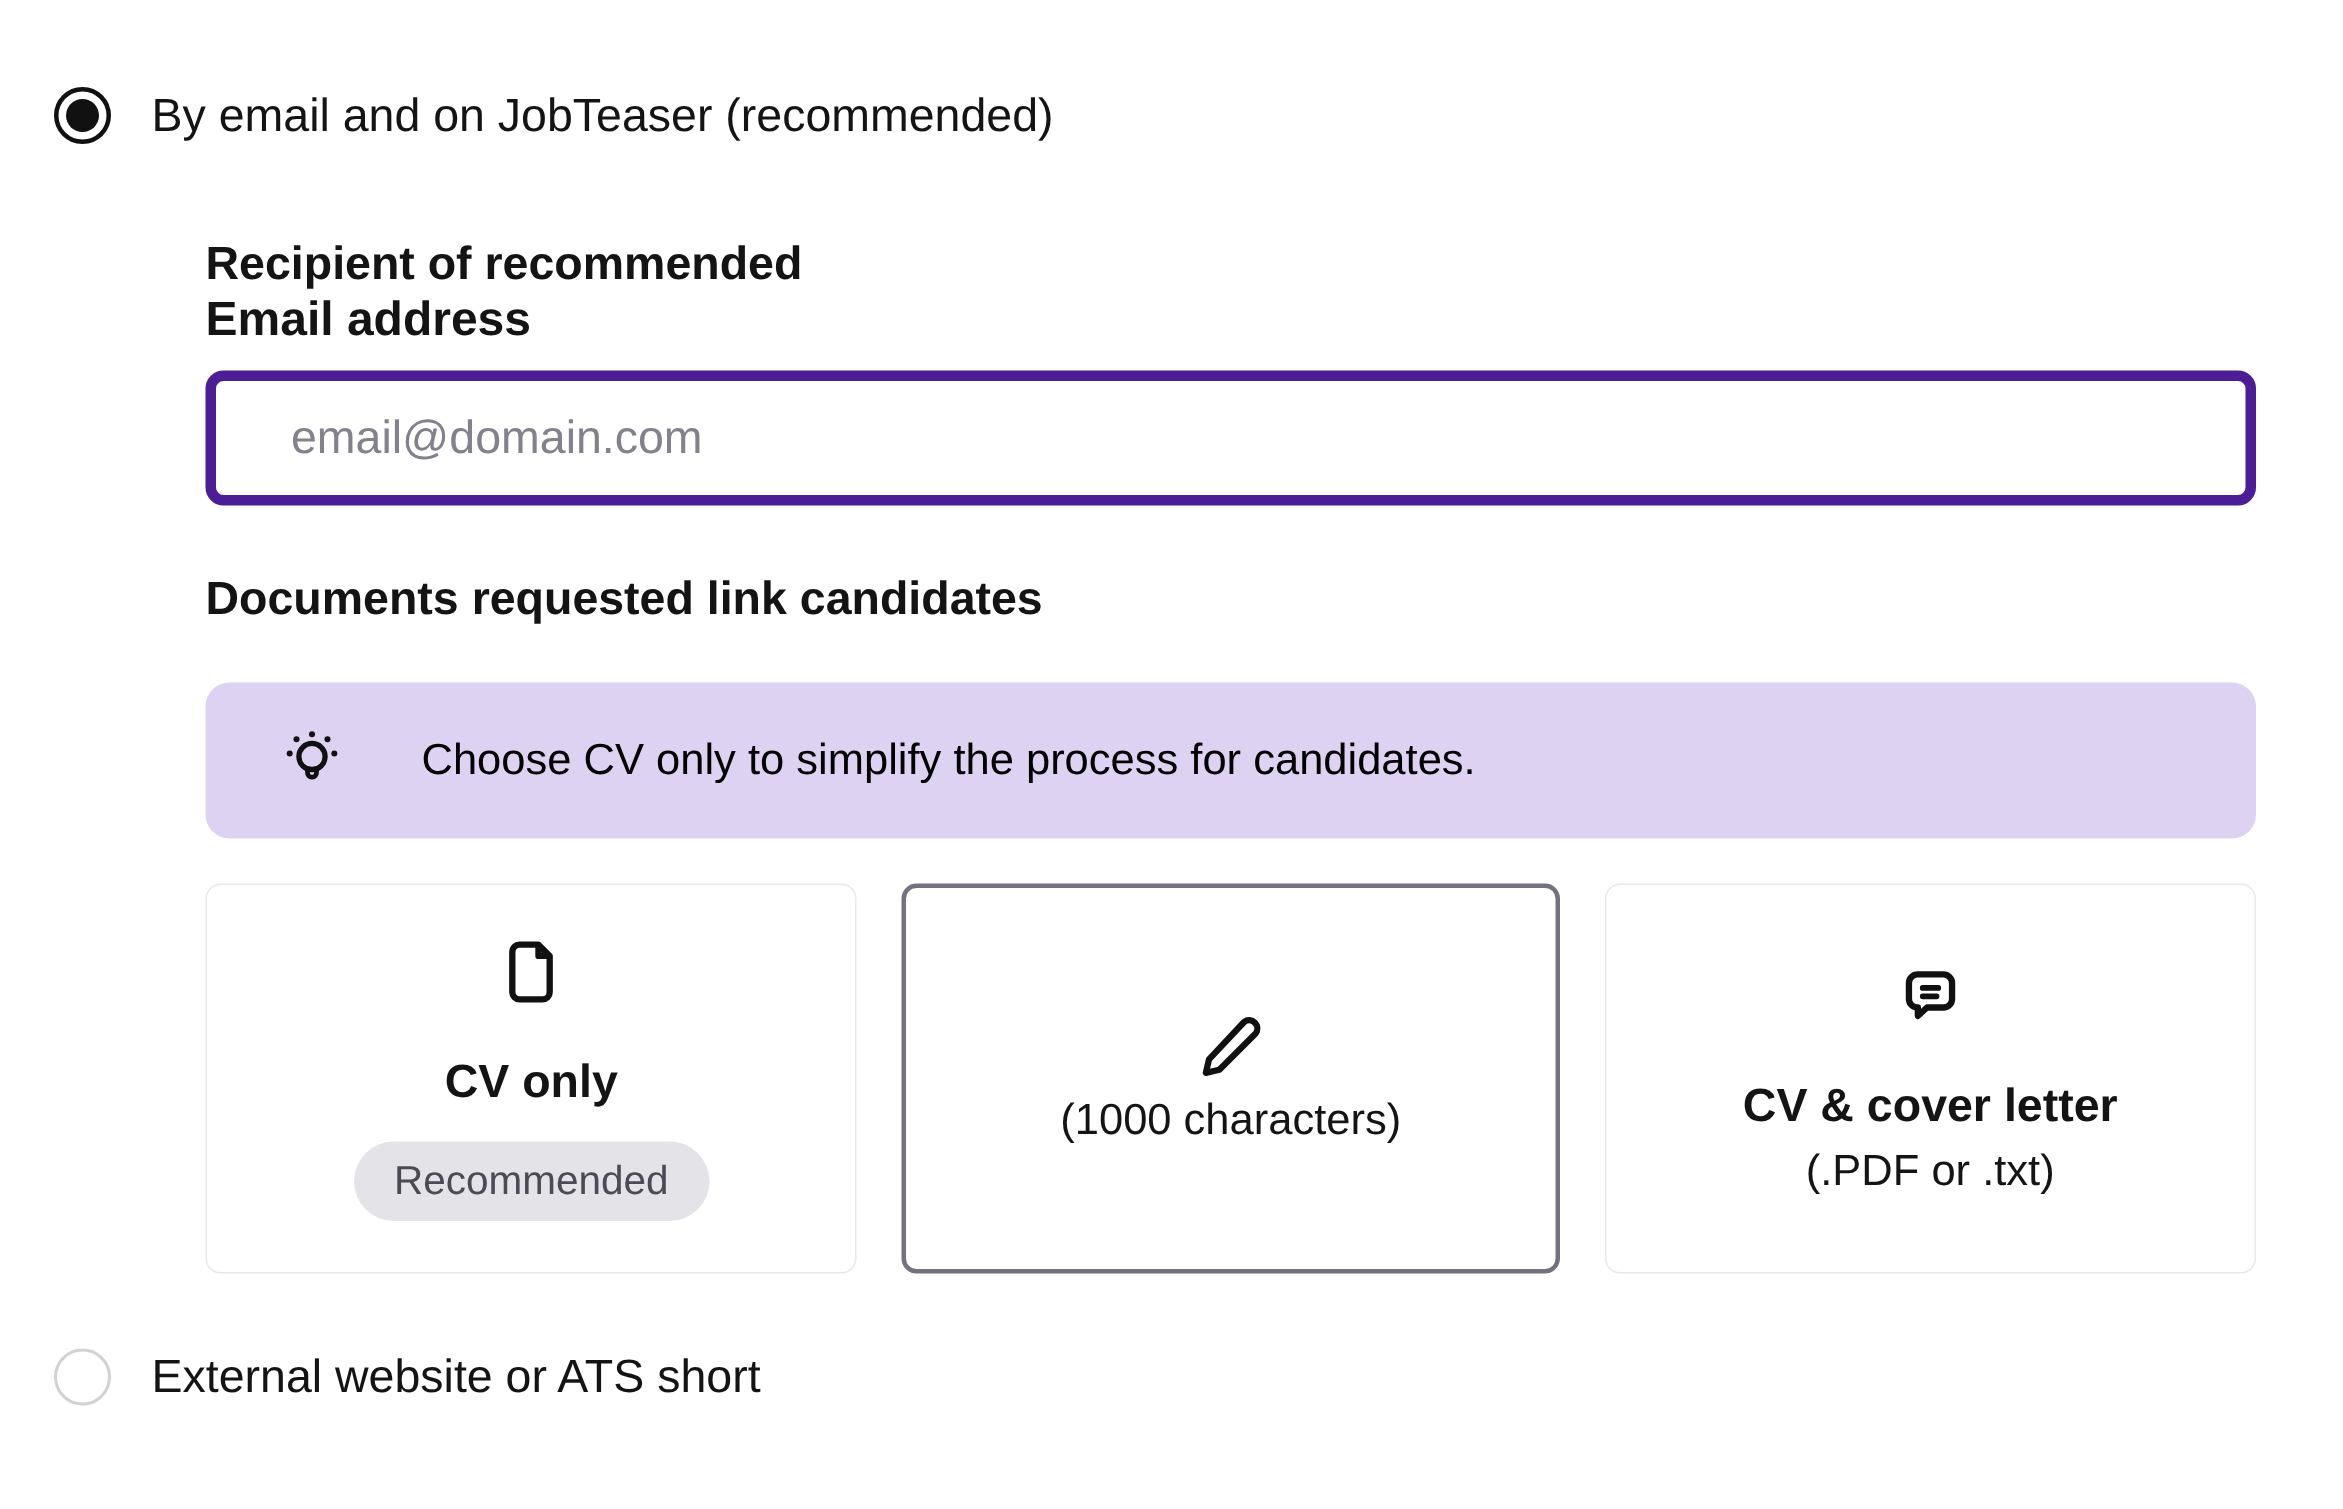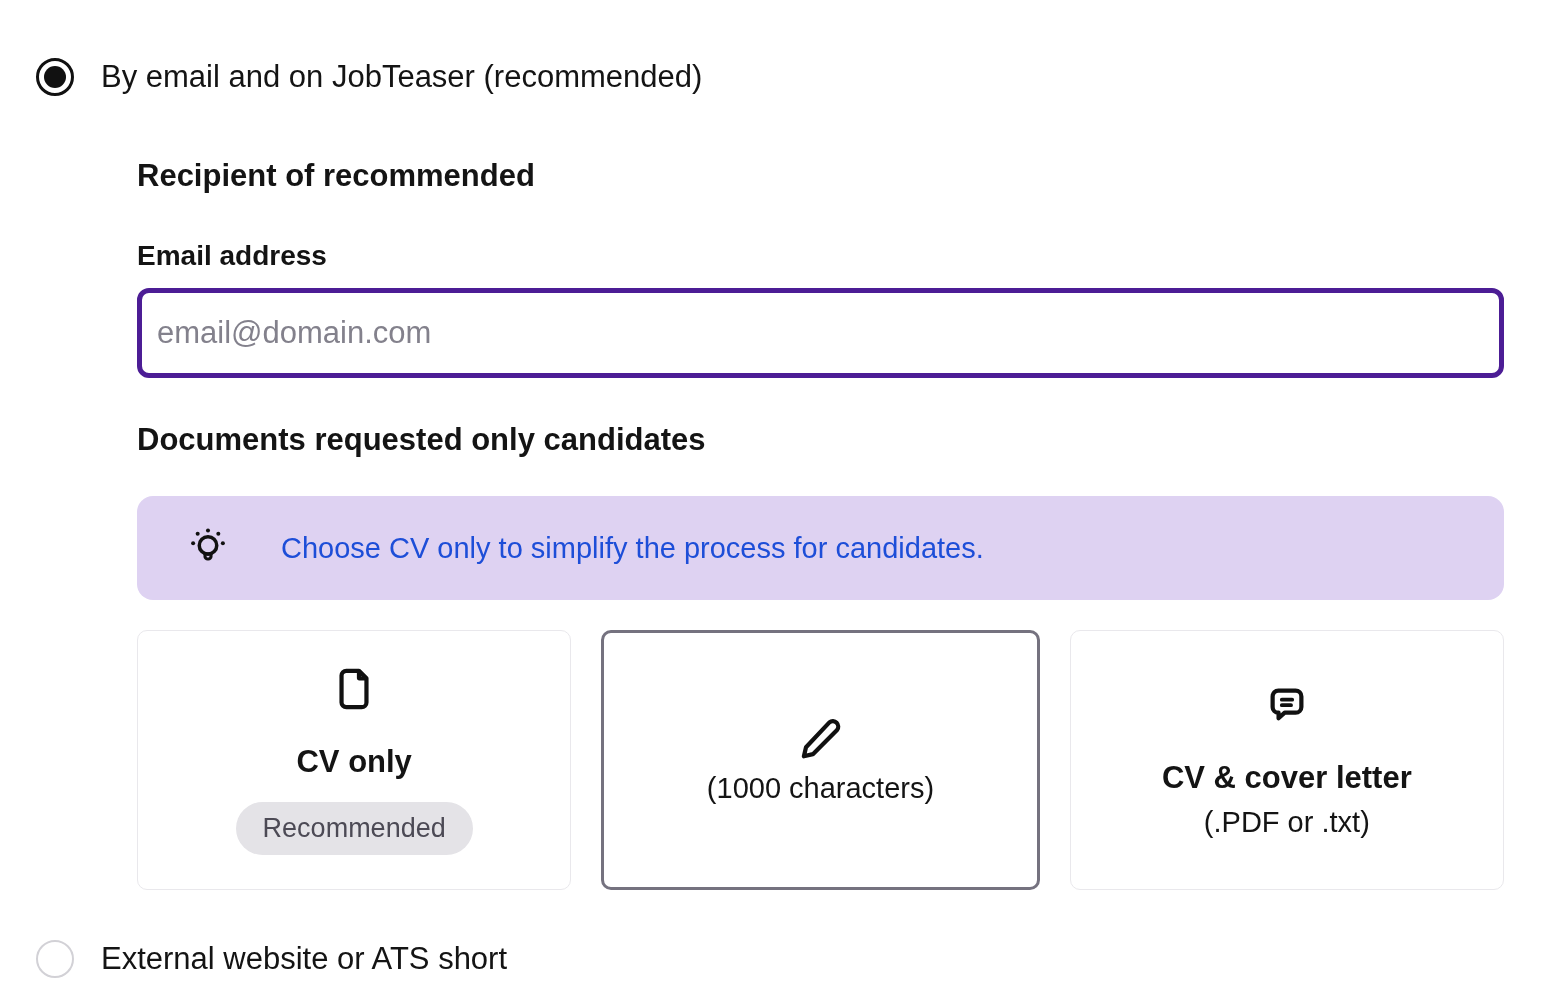--- a/index.html
+++ b/index.html
@@ -46,52 +46,51 @@
   .section-heading {
     font-size: 31px;
     font-weight: 700;
     margin: 0;
     color: #141414;
   }
   .section-heading.recipient { margin-top: 62px; }
   .section-heading.documents { margin-top: 44px; }
 
   .field-label {
-    font-size: 28px;
+    font-size: 32px;
     font-weight: 700;
-    margin-top: 46px;
   }
 
   .text-input {
     display: block;
     width: 100%;
     height: 90px;
     margin-top: 16px;
-    border: 5px solid #4c1d95;
+    border: 7px solid #4c1d95;
     border-radius: 12px;
     font-family: "Liberation Sans", sans-serif;
     font-size: 31px;
     color: #141414;
-    padding: 0 15px;
+    padding: 0 50px;
     outline: none;
     background: #ffffff;
   }
   .text-input::placeholder { color: #83818c; opacity: 1; }
 
   
   .tip-banner {
     margin-top: 38px;
     height: 104px;
     background: #ded2f2;
     border-radius: 16px;
     display: flex;
     align-items: center;
   }
   .tip-banner .tip-icon { margin-left: 50px; flex-shrink: 0; display: flex; }
-  .tip-text { margin-left: 52px; font-size: 29px; color: #1d4ed8; }
+  .tip-text { margin-left: 52px; font-size: 29px; color: #000000; }
 
   
   .cards {
     display: flex;
     gap: 30px;
     margin-top: 30px;
     border-radius: 19px;
   }
   .card {
     flex: 1 1 0;
@@ -137,21 +136,21 @@
 </div>
 
 <div class="content">
 
   <h2 class="section-heading recipient">Recipient of recommended</h2>
 
   <div class="field-label">Email address</div>
 
   <input class="text-input" type="text" placeholder="email@domain.com" style="">
 
-  <h2 class="section-heading documents">Documents requested only candidates</h2>
+  <h2 class="section-heading documents">Documents requested link candidates</h2>
 
   <div class="tip-banner">
     <span class="tip-icon">
       <svg width="42" height="44" viewBox="0 0 24 24" aria-hidden="true">
         <circle cx="12" cy="10.5" r="5" fill="none" stroke="#111111" stroke-width="2"></circle>
         <path d="M10.3 15.3 h3.4 v1.5 a1.5 1.5 0 0 1 -1.5 1.5 h-0.4 a1.5 1.5 0 0 1 -1.5 -1.5 z" fill="none" stroke="#111111" stroke-width="1.8" stroke-linejoin="round"></path>
         <circle cx="12" cy="2" r="1.15" fill="#111111"></circle>
         <circle cx="6.1" cy="3.9" r="1.15" fill="#111111"></circle>
         <circle cx="17.9" cy="3.9" r="1.15" fill="#111111"></circle>
         <circle cx="3.5" cy="9.3" r="1.15" fill="#111111"></circle>

